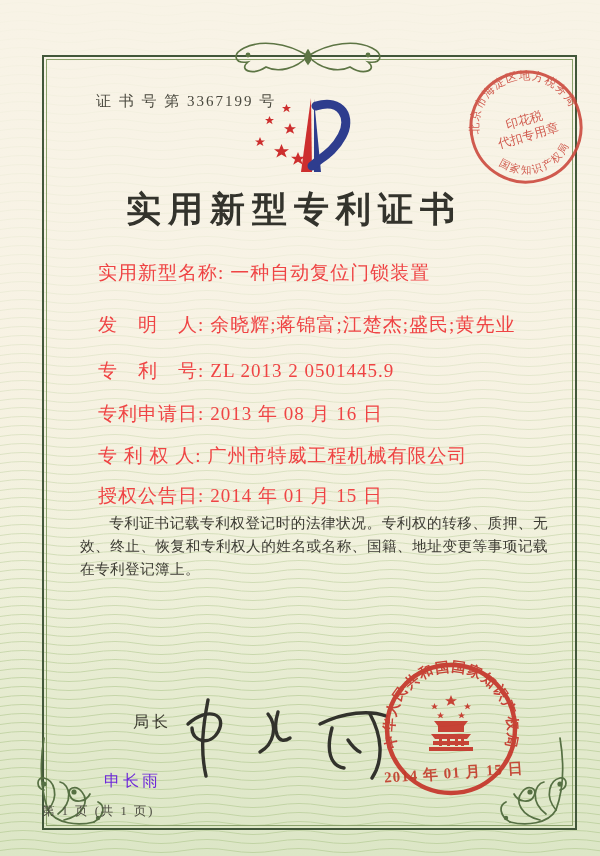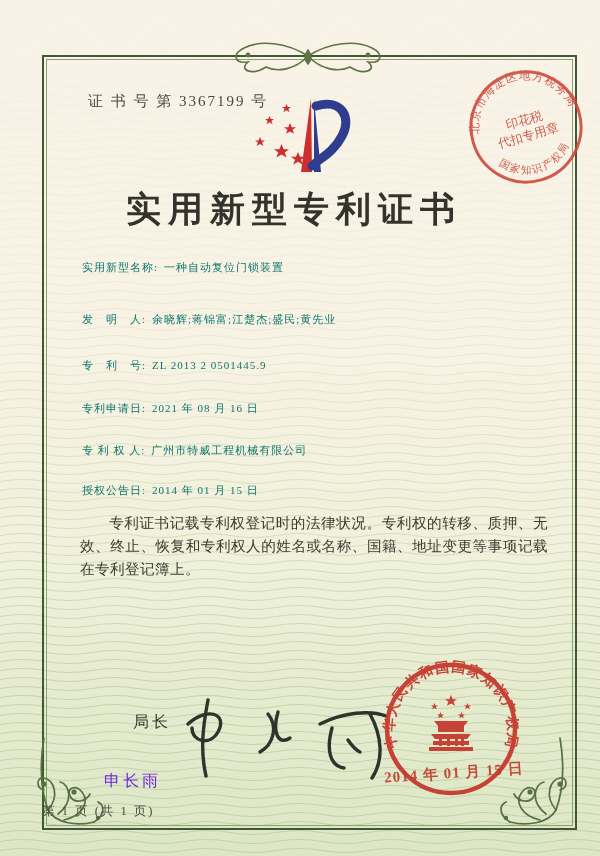--- a/index.html
+++ b/index.html
@@ -7,25 +7,25 @@
     width:600px;height:856px;position:relative;overflow:hidden;
     font-family:"Liberation Serif","DejaVu Serif",serif;
     background:linear-gradient(180deg,#f8f3e6 0%,#f6f1df 40%,#eef0d9 65%,#e2e9cc 88%,#dce6c6 100%);
   }
   .abs{position:absolute;}
   .waves{left:0;top:0;width:600px;height:856px;opacity:.55;}
   .fade{left:0;top:0;width:600px;height:856px;
     background:linear-gradient(180deg,rgba(248,243,230,.95) 0%,rgba(248,243,230,.8) 30%,rgba(248,243,230,.35) 55%,rgba(248,243,230,0) 80%);}
   .frame{left:42px;top:55px;width:531px;height:771px;border:2px solid #42573a;}
   .frame-inner{position:absolute;inset:2px;border:1px solid #8ba26b;}
-  .cert-no{left:88px;top:92px;font-size:15px;letter-spacing:2px;color:#4a493f;}
+  .cert-no{left:96px;top:92px;font-size:15px;letter-spacing:2px;color:#4a493f;}
   .title{left:0;top:186px;width:588px;text-align:center;font-size:35px;font-weight:700;
     letter-spacing:7px;color:#33332c;}
   .fields{left:82px;top:260px;width:470px;}
-  .field-row{position:absolute;left:0;white-space:nowrap;font-size:11px;color:#0f766e;letter-spacing:1px;}
+  .field-row{position:absolute;left:16px;white-space:nowrap;font-size:19px;color:#ef4444;letter-spacing:1px;}
   .field-label{margin-right:6px;}
   .paras{left:80px;top:512px;width:468px;font-size:14.6px;line-height:22.8px;
     color:#3c3b33;text-align:justify;letter-spacing:.4px;}
   .paras p{margin:0;text-indent:2em;}
   .sig-title{left:104px;top:712px;font-size:16px;letter-spacing:3px;color:#3a392f;margin-left:29px;}
   .sig-name{left:104px;top:771px;font-size:16px;letter-spacing:3px;color:#6d28d9;}
   .sig-svg{left:172px;top:688px;}
   .footer{left:42px;top:803px;width:593px;text-align:left;font-size:12.5px;
     letter-spacing:2px;color:#4c4b41;}
   .tax-seal{left:455px;top:56px;transform:rotate(-16deg);opacity:.88;}
@@ -128,21 +128,21 @@
   <polygon points="80,13 80,86 87,86" fill="#2e3d8e"></polygon>
   <path d="M82,20 C108,12 118,32 108,50 C99,67 86,72 78,80" fill="none" stroke="#2e3d8e" stroke-width="9" stroke-linecap="round"></path>
 </svg>
 
 <div class="abs title">实用新型专利证书</div>
 
 <div class="abs fields">
   <div class="field-row" style="top:0"><span class="field-label">实用新型名称:</span><span>一种自动复位门锁装置</span></div>
   <div class="field-row" style="top:52px"><span class="field-label">发　明　人:</span><span>余晓辉;蒋锦富;江楚杰;盛民;黄先业</span></div>
   <div class="field-row" style="top:98px"><span class="field-label">专　利　号:</span><span>ZL 2013 2 0501445.9</span></div>
-  <div class="field-row" style="top:141px"><span class="field-label">专利申请日:</span><span>2021 年 08 月 16 日</span></div>
+  <div class="field-row" style="top:141px"><span class="field-label">专利申请日:</span><span>2013 年 08 月 16 日</span></div>
   <div class="field-row" style="top:183px"><span class="field-label">专 利 权 人:</span><span>广州市特威工程机械有限公司</span></div>
   <div class="field-row" style="top:223px"><span class="field-label">授权公告日:</span><span>2014 年 01 月 15 日</span></div>
 </div>
 
 <div class="abs paras">
   <p>专利证书记载专利权登记时的法律状况。专利权的转移、质押、无效、终止、恢复和专利权人的姓名或名称、国籍、地址变更等事项记载在专利登记簿上。</p>
 </div>
 
 <div class="abs sig-title">局长</div>
 <div class="abs sig-name">申长雨</div>

